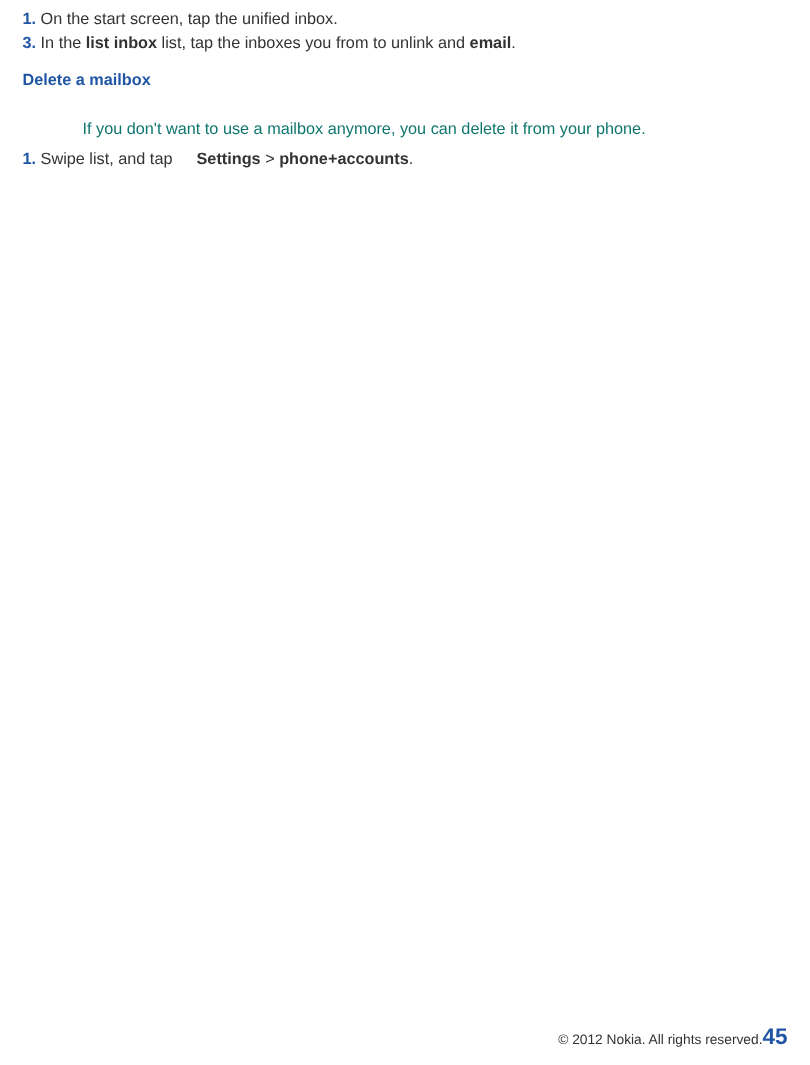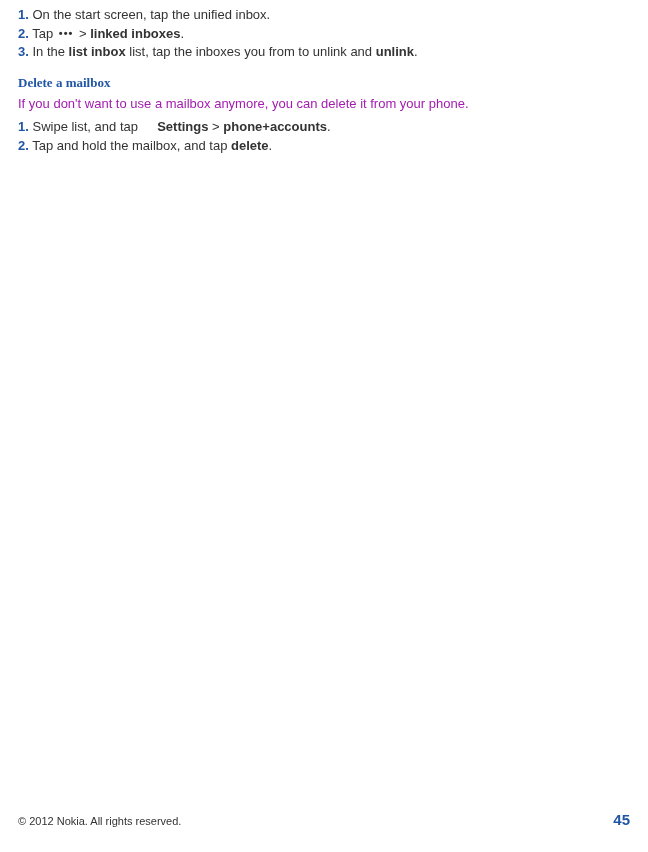--- a/index.html
+++ b/index.html
@@ -27,27 +27,27 @@
       color: #2156a5;
       font-weight: bold;
     }
     .bold {
       font-weight: bold;
     }
     .heading {
       color: #2156a5;
       font-weight: bold;
       margin-top: 14px;
-      margin-bottom: 4px;
-      font-family: Liberation Serif, serif;
+      margin-bottom: 23px;
     }
     .intro {
-      color: #a21caf;
+      color: #0f766e;
       margin-bottom: 6px;
       line-height: 1.35;
+      margin-left: 48px;
     }
     .dots-icon {
       display: inline-block;
       vertical-align: middle;
       padding: 0 2px;
       letter-spacing: 1px;
       font-weight: bold;
       font-size: 11px;
       position: relative;
       top: -1px;
@@ -55,64 +55,58 @@
     .gear-icon {
       display: inline-block;
       width: 12px;
       height: 12px;
       vertical-align: middle;
       position: relative;
       top: -1px;
     }
     .footer {
       position: absolute;
-      bottom: 24px;
+      bottom: 12px;
       left: 18px;
       right: 18px;
       display: flex;
-      justify-content: space-between;
+      justify-content: flex-end;
       align-items: baseline;
       font-size: 11px;
       color: #333;
     }
     .page-num {
       color: #2156a5;
       font-weight: bold;
-      font-size: 15px;
+      font-size: 18px;
     }
   </style>
 </head>
 <body>
 
 <div class="content">
 
   <div class="step-line">
     <span class="step-num">1.</span><span> On the start screen, tap the unified inbox.</span>
   </div>
 
-  <div class="step-line">
-    <span class="step-num">2.</span><span> Tap </span><span class="dots-icon">•••</span><span> &gt; </span><span class="bold">linked inboxes</span><span>.</span>
-  </div>
 
   <div class="step-line">
-    <span class="step-num">3.</span><span> In the </span><span class="bold">list inbox</span><span> list, tap the inboxes you from to unlink and </span><span class="bold">unlink</span><span>.</span>
+    <span class="step-num">3.</span><span> In the </span><span class="bold">list inbox</span><span> list, tap the inboxes you from to unlink and </span><span class="bold">email</span><span>.</span>
   </div>
 
   <div class="heading">Delete a mailbox</div>
 
   <div class="intro">If you don't want to use a mailbox anymore, you can delete it from your phone.</div>
 
   <div class="step-line">
     <span class="step-num">1.</span><span> Swipe list, and tap </span><span class="gear-icon"><svg viewBox="0 0 24 24" width="12" height="12">
           <path fill="#333" d="M19.4 13l.6-1 .-.-1 .6-1-.1-.7 2.1-1.6c.2-.2.3-.5.1-.8l-2-3.5c-.1-.2-.4-.3-.7-.2l-2.5 1c-.5-.4-1.1-.7-1.7-1l-.4-2.7c0-.3-.3-.5-.5-.5h-4c-.3 0-.5.2-.5.5l-.4 2.7c-.6.2-1.2.6-1.7 1l-2.5-1c-.3-.1-.5 0-.7.2l-2 3.5c-.1.2-.1.5.1.8L4 11l-.1.7L3.8 13l.1.7-2.1 1.6c-.2.2-.3.5-.1.8l2 3.5c.1.2.4.3.7.2l2.5-1c.5.4 1.1.7 1.7 1l.4 2.7c0 .3.3.5.5.5h4c.3 0 .5-.2.5-.5l.4-2.7c.6-.2 1.2-.6 1.7-1l2.5 1c.3.1.5 0 .7-.2l2-3.5c.1-.2.1-.5-.1-.8L19.4 13zM12 15.5c-1.9 0-3.5-1.6-3.5-3.5s1.6-3.5 3.5-3.5 3.5 1.6 3.5 3.5-1.6 3.5-3.5 3.5z"></path>
         </svg></span> <span class="bold">Settings</span><span> &gt; </span><span class="bold">phone+accounts</span><span>.</span>
   </div>
 
-  <div class="step-line">
-    <span class="step-num">2.</span><span> Tap and hold the mailbox, and tap </span><span class="bold">delete</span><span>.</span>
-  </div>
 
 </div>
 
 <div class="footer">
   <span>© 2012 Nokia. All rights reserved.</span>
   <span class="page-num">45</span>
 </div>
 
 </body></html>

